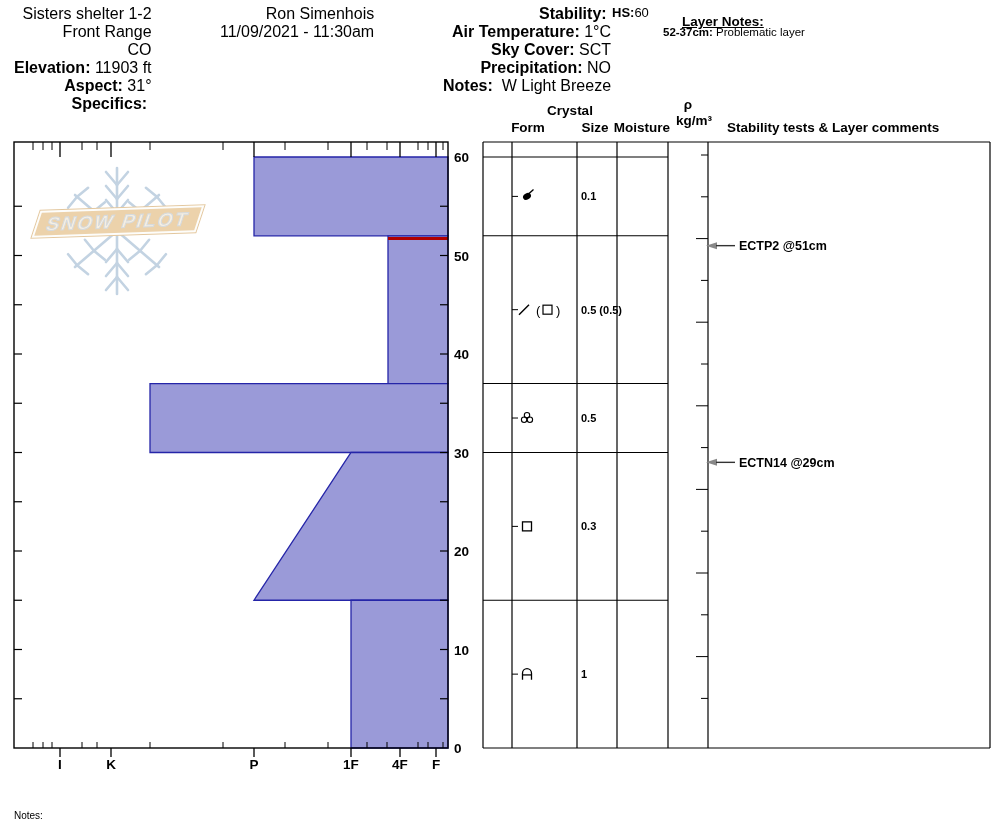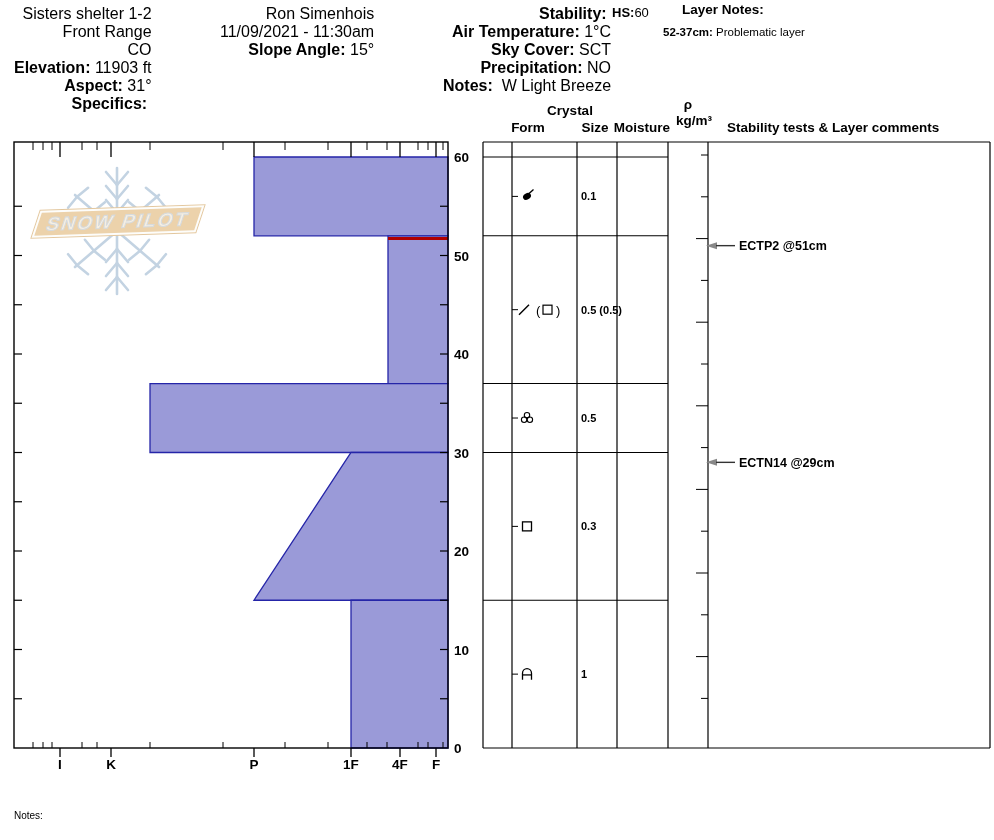--- a/index.html
+++ b/index.html
@@ -2,21 +2,21 @@
 <html><head>
 <meta charset="utf-8">
 <style>
   html,body{margin:0;padding:0;background:#fff;}
   body{position:relative;width:994px;height:840px;font-family:"Liberation Sans",sans-serif;color:#000;overflow:hidden;}
   .hcol{position:absolute;top:5px;}
   #hcol1{left:14px;} #hcol2{left:192px;margin-left:28px;} #hcol3{left:443px;}
   .hline{font-size:16px;line-height:18px;white-space:pre;text-align:right;}
   .hlabel{font-weight:bold;}
   #hs-field{position:absolute;left:612px;top:5px;font-size:13px;white-space:pre;}
-  #layer-notes-title{position:absolute;left:682px;top:2px;font-size:13.5px;font-weight:bold;white-space:pre;}
+  #layer-notes-title{position:absolute;left:682px;top:14px;font-size:13.5px;font-weight:bold;white-space:pre;text-decoration:underline;}
   #layer-notes-entries{position:absolute;left:663px;top:25px;font-size:11.5px;line-height:15px;white-space:pre;}
   .lnr{font-weight:bold;margin-top:40px;}
   .thead{position:absolute;font-size:13.5px;font-weight:bold;white-space:pre;}
   #th-crystal{left:535px;top:103px;width:70px;text-align:center;}
   #th-form{left:506px;top:120px;width:44px;text-align:center;}
   #th-size{left:575px;top:120px;width:40px;text-align:center;}
   #th-moisture{left:612px;top:120px;width:60px;text-align:center;}
   #th-rho{left:668px;top:97px;width:40px;text-align:center;}
   #th-rho-units{left:664px;top:113px;width:48px;text-align:right;}
   #th-stability{left:727px;top:120px;}
@@ -226,21 +226,20 @@
     <div class="hline"><span>Sisters shelter 1-2</span></div>
     <div class="hline"><span>Front Range</span></div>
     <div class="hline"><span>CO</span></div>
     <div class="hline"><span class="hlabel">Elevation: </span><span>11903 ft</span></div>
     <div class="hline"><span class="hlabel">Aspect: </span><span>31°</span></div>
     <div class="hline"><span class="hlabel">Specifics: </span><span></span></div>
   </div>
 <div id="hcol2" class="hcol">
     <div class="hline"><span>Ron Simenhois</span></div>
     <div class="hline"><span>11/09/2021 - 11:30am</span></div>
-    <div class="hline"><span class="hlabel">Slope Angle: </span><span>15°</span></div>
   </div>
 <div id="hcol3" class="hcol">
     <div class="hline"><span class="hlabel">Stability: </span><span></span></div>
     <div class="hline"><span class="hlabel">Air Temperature: </span><span>1°C</span></div>
     <div class="hline"><span class="hlabel">Sky Cover: </span><span>SCT</span></div>
     <div class="hline"><span class="hlabel">Precipitation: </span><span>NO</span></div>
     <div class="hline"><span class="hlabel">Notes: </span><span> W Light Breeze</span></div>
   </div>
 <div id="hs-field"><span class="hlabel">HS:</span><span>60</span></div>
 <div id="layer-notes-title">Layer Notes:</div>

